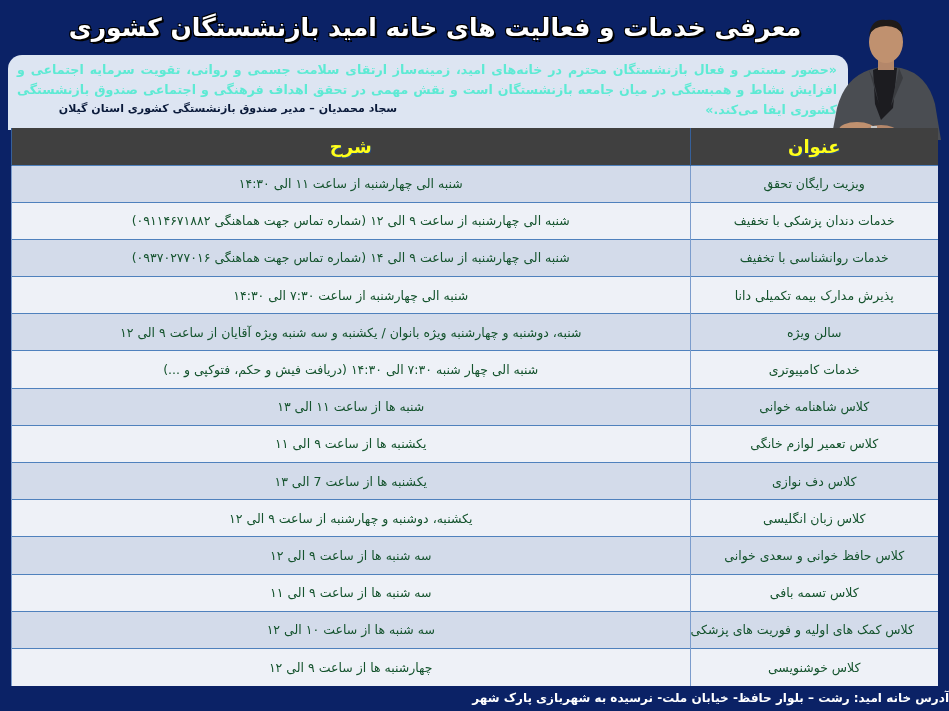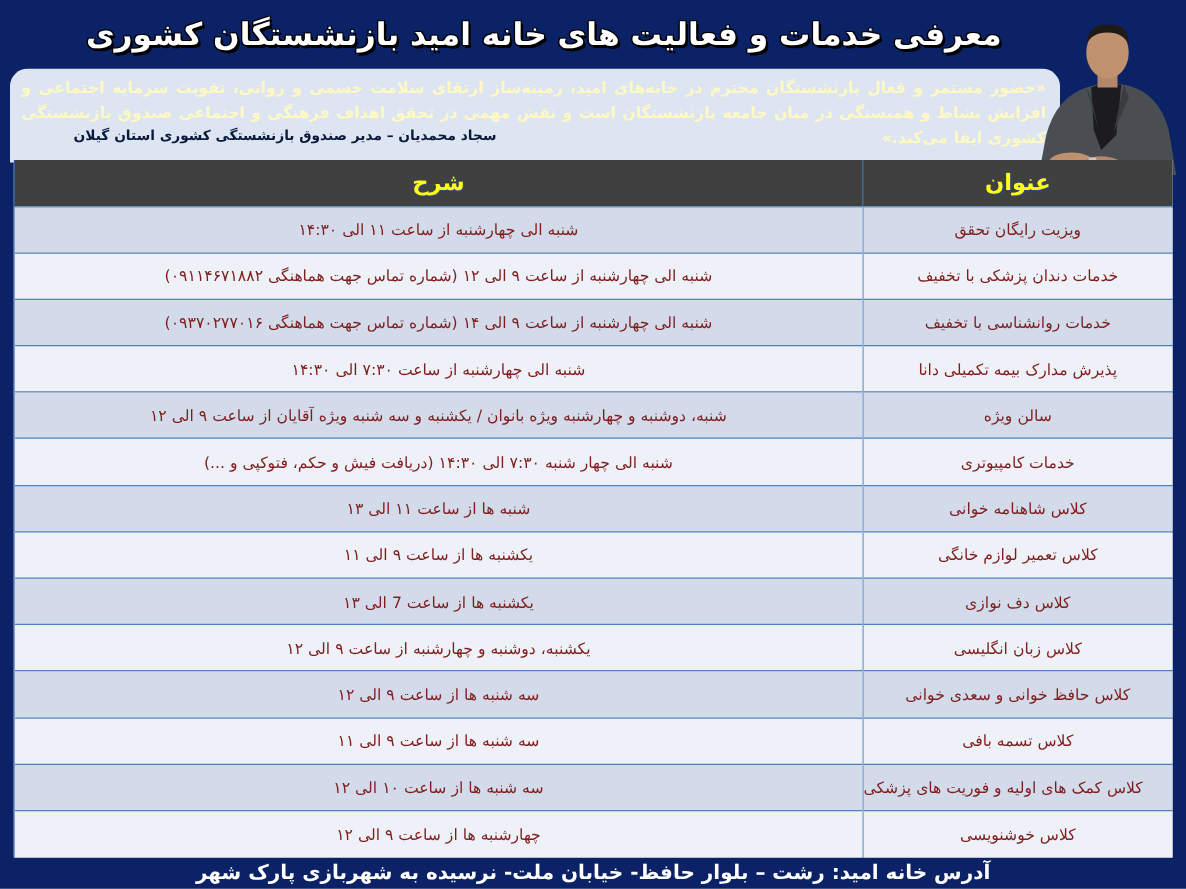--- a/index.html
+++ b/index.html
@@ -15,50 +15,50 @@
       color: #ffffff; font-weight: bold; font-size: 25px; line-height: 44px;
       text-align: center;
       text-shadow: 2px 2px 0 #000, -1px -1px 0 #000, 1px -1px 0 #000, -1px 1px 0 #000;
     }
     .quote-box {
       position: absolute; top: 55px; left: 8px; width: 840px; height: 75px;
       background: #dde5f2; border-radius: 14px 14px 0 0;
     }
     .quote-text {
       position: absolute; top: 60px; right: 112px; width: 820px;
-      font-size: 12.6px; font-weight: bold; color: #fef9c3; line-height: 20px;
+      font-size: 12.6px; font-weight: bold; color: #5eead4; line-height: 20px;
       text-align: justify; text-align-last: right;
     }
     .quote-author {
       position: absolute; top: 102px; left: 18px; width: 420px;
       font-size: 11px; font-weight: bold; color: #0a1a3a; text-align: center; direction: rtl;
     }
     .photo {
       position: absolute; top: 8px; right: 4px; width: 122px; height: 132px;
     }
     .table-wrap {
       position: absolute; top: 128px; left: 11px; width: 927px; height: 558px;
       background: #eef1f7;
     }
     table { width: 100%; border-collapse: collapse; table-layout: fixed; }
     th {
       background: #404040; height: 37px; color: #ffff1a; font-size: 18px; font-weight: bold;
       text-shadow: 1px 1px 0 #2c4d80; border-left: 1px solid #36609a; text-align: center;
     }
     td {
-      height: 37.2px; font-size: 12.5px; color: #7f1d1d; text-align: center;
+      height: 37.2px; font-size: 12.5px; color: #14532d; text-align: center;
       border-top: 1px solid #4f81bd; border-left: 1px solid #7b9ccc;
       padding: 0 24px; white-space: nowrap; overflow: hidden;
     }
     tr.odd td { background: #d3dbea; }
     tr.even td { background: #eef1f7; }
     .col-title { width: 248px; }
     .address {
       position: absolute; top: 686px; left: 0; width: 949px; height: 25px;
-      color: #ffffff; font-weight: bold; font-size: 16px; line-height: 24px; text-align: center;
+      color: #ffffff; font-weight: bold; font-size: 12px; line-height: 24px; text-align: right;
     }
   </style>
 </head>
 <body>
 
 <div class="title">معرفی خدمات و فعالیت های خانه امید بازنشستگان کشوری رشت</div>
 
 <div class="quote-box"></div>
 <div class="quote-text">«حضور مستمر و فعال بازنشستگان محترم در خانه‌های امید، زمینه‌ساز ارتقای سلامت جسمی و روانی، تقویت سرمایه اجتماعی و افزایش نشاط و همبستگی در میان جامعه بازنشستگان است و نقش مهمی در تحقق اهداف فرهنگی و اجتماعی صندوق بازنشستگی کشوری ایفا می‌کند.»</div>
 <div class="quote-author">سجاد محمدیان – مدیر صندوق بازنشستگی کشوری استان گیلان</div>

